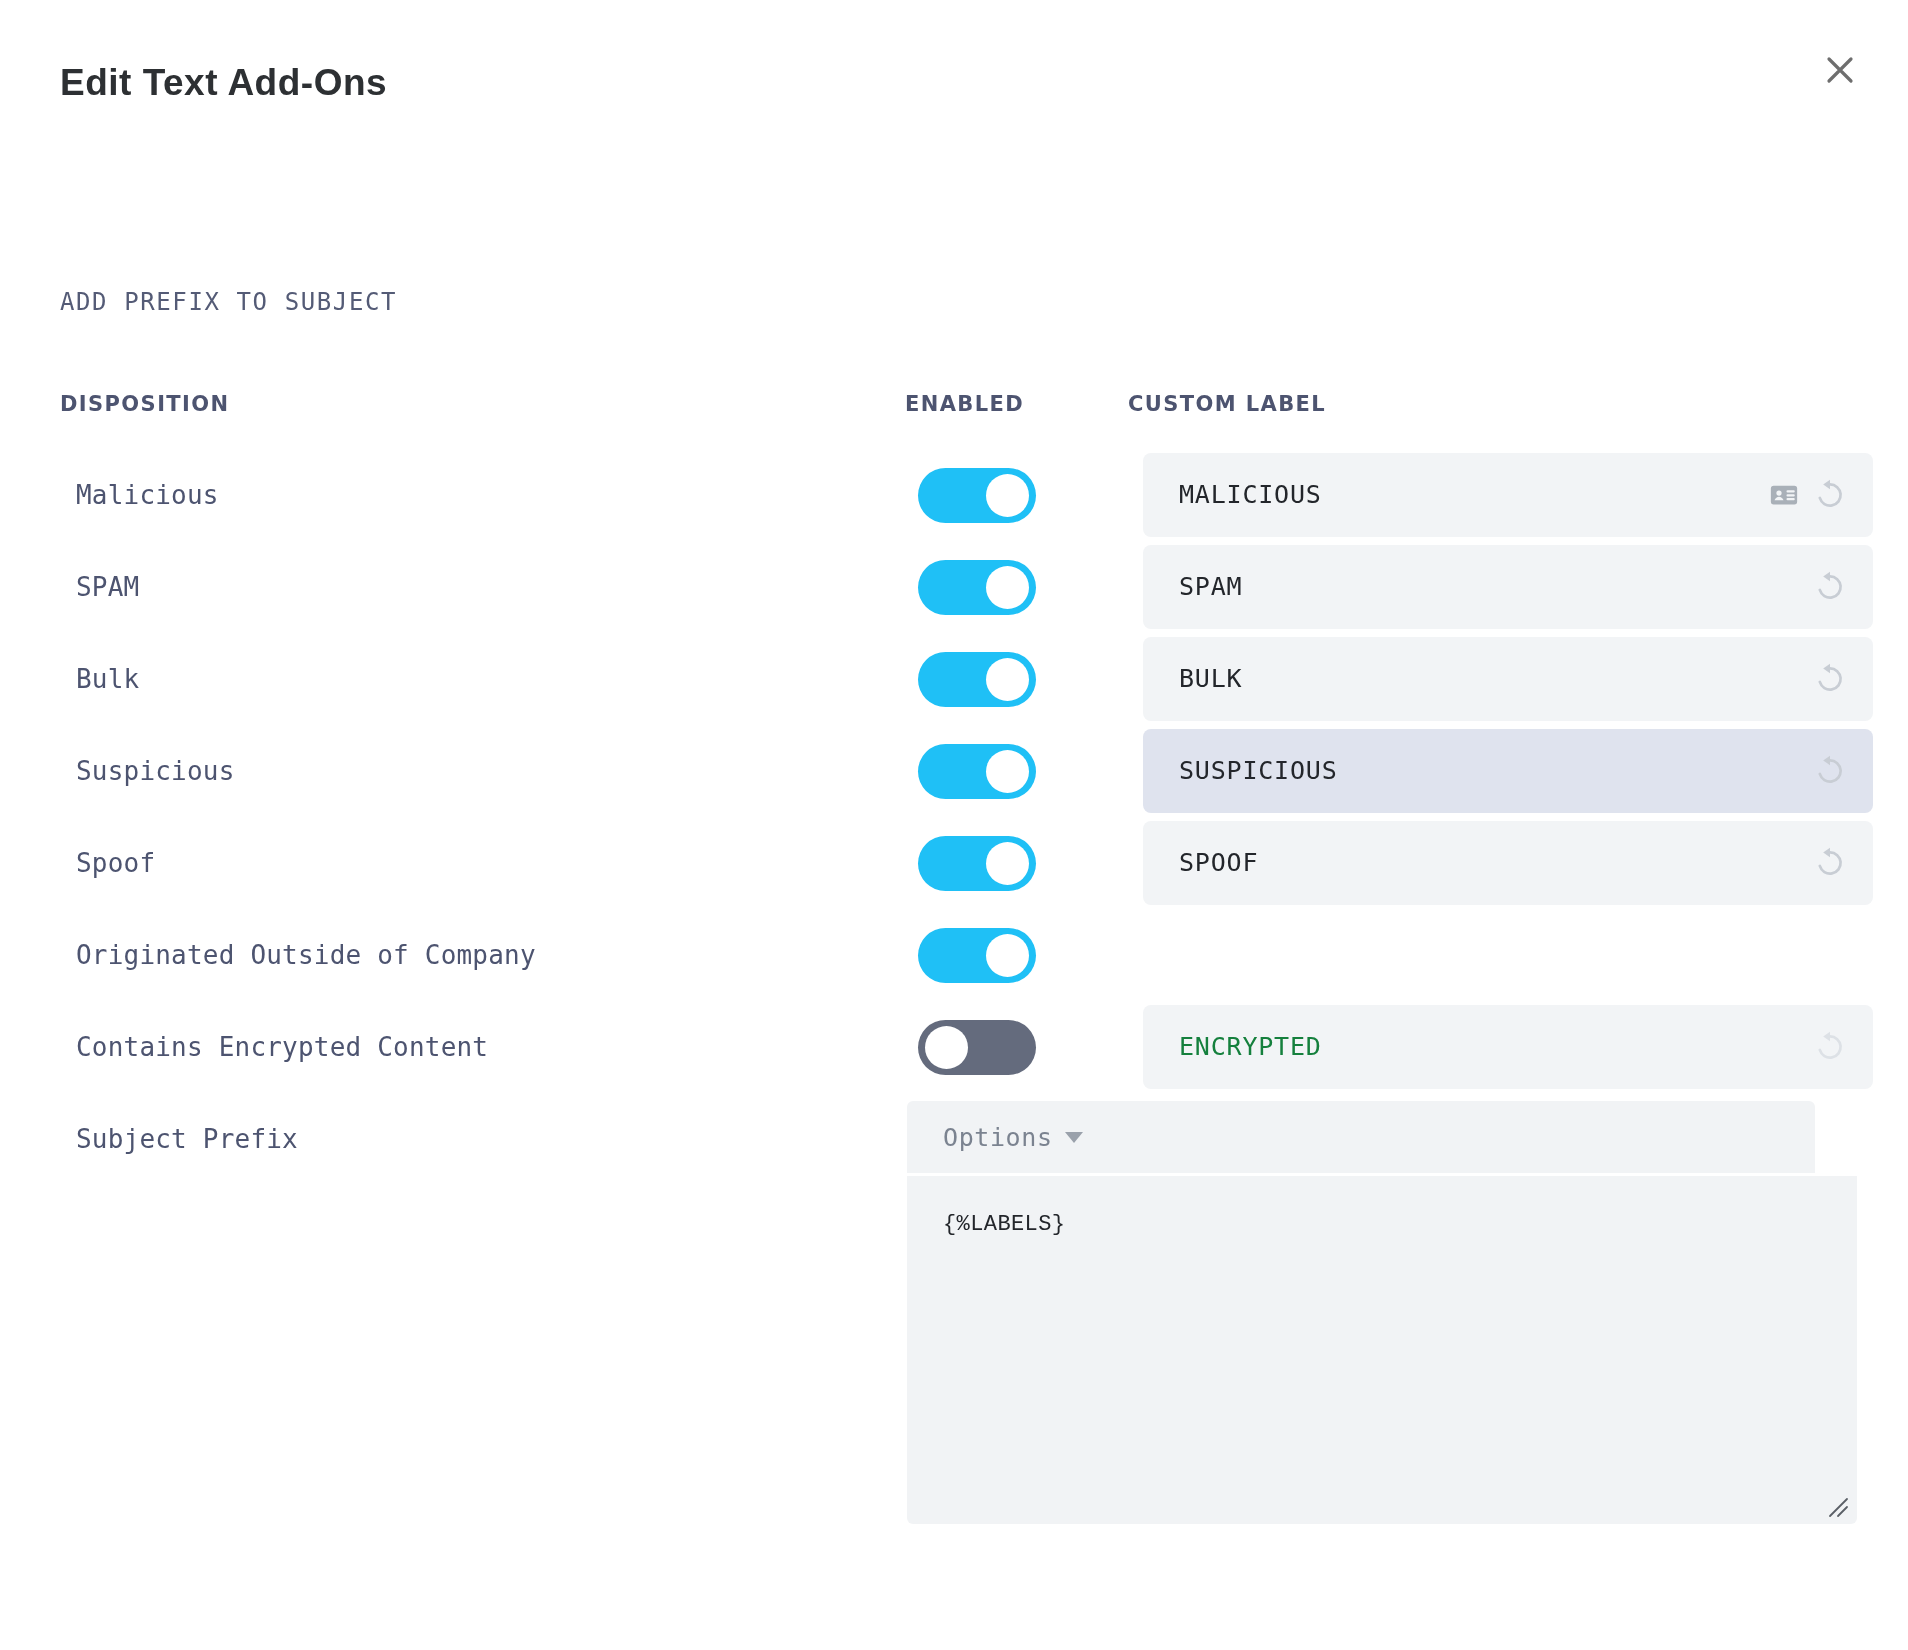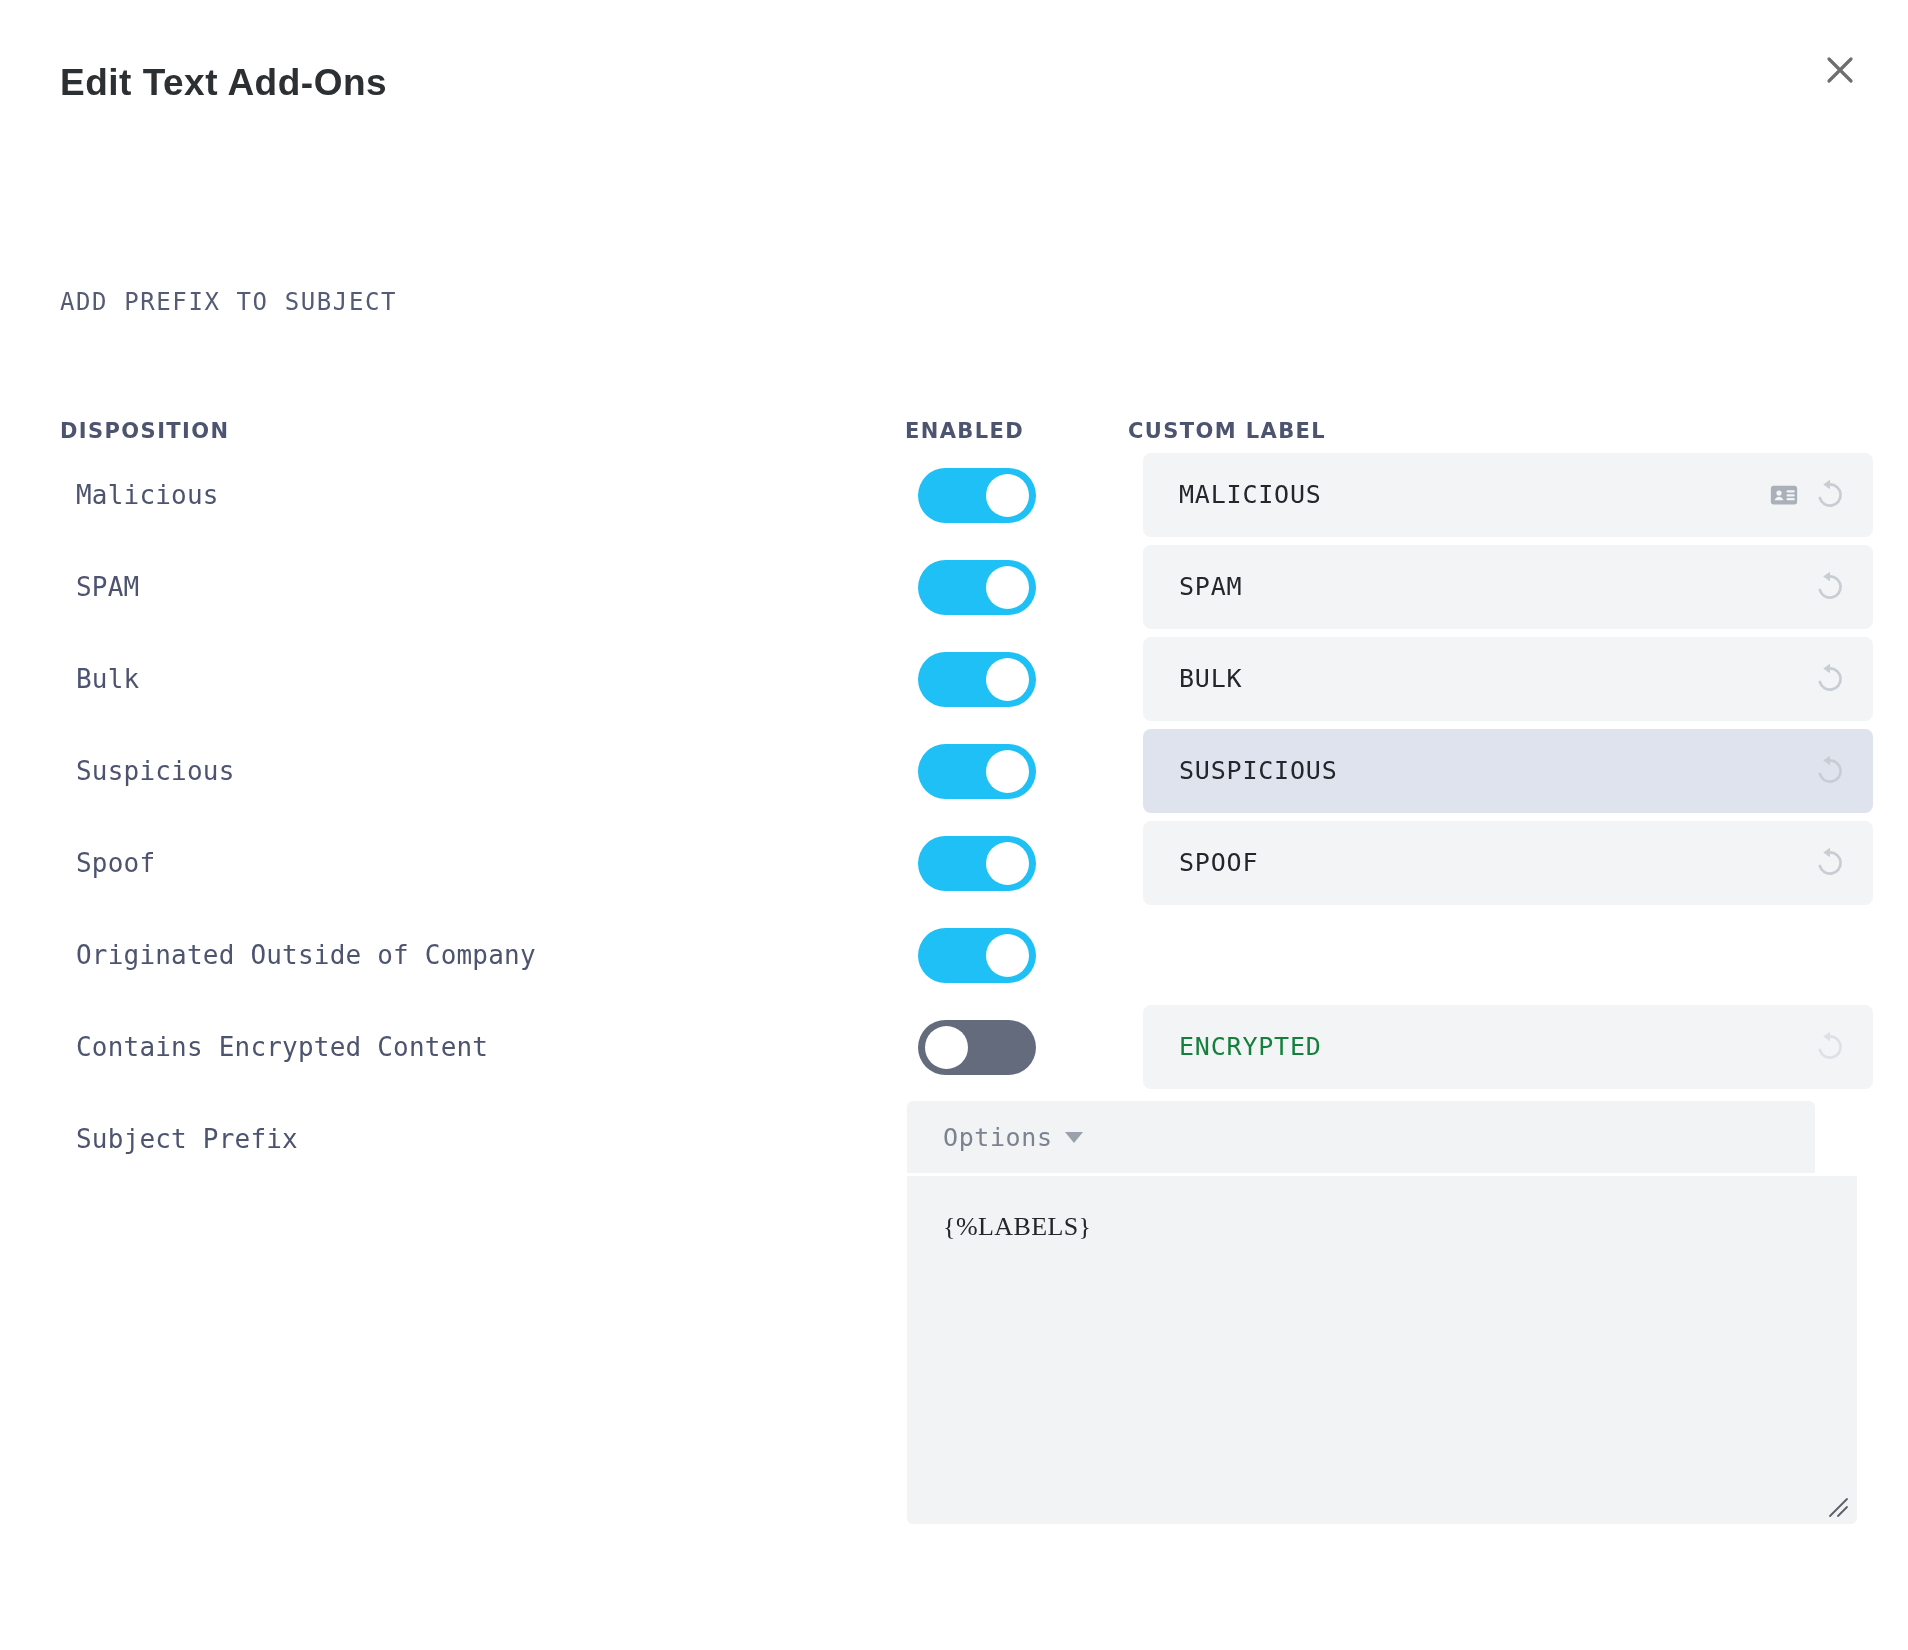--- a/index.html
+++ b/index.html
@@ -64,21 +64,20 @@
   
   .col-header {
     position: absolute;
     top: 392px;
     font-family: "DejaVu Sans", sans-serif;
     font-size: 21px;
     font-weight: 700;
     letter-spacing: 1.4px;
     color: #4d5470;
     white-space: nowrap;
-    margin-top: 27px;
   }
   .col-header.disposition { left: 60px; }
   .col-header.enabled     { left: 905px; }
   .col-header.custom      { left: 1128px; }
 
   
   .rows { position: absolute; left: 0; top: 0; width: 100%; }
 
   .row {
     position: absolute;
@@ -227,22 +226,22 @@
     background: #f1f3f5;
     border: none;
     border-radius: 0 0 6px 6px;
     resize: none;
     cursor: text;
   }
   .prefix-value {
     position: absolute;
     left: 36px;
     top: 36px;
-    font-family: Liberation Serif, serif;
-    font-size: 26px;
+    font-family: Liberation Mono, monospace;
+    font-size: 22px;
     letter-spacing: 0.4px;
     color: #23262b;
     white-space: pre;
   }
   .resize-handle {
     position: absolute;
     right: 8px;
     bottom: 6px;
     width: 26px;
     height: 26px;

